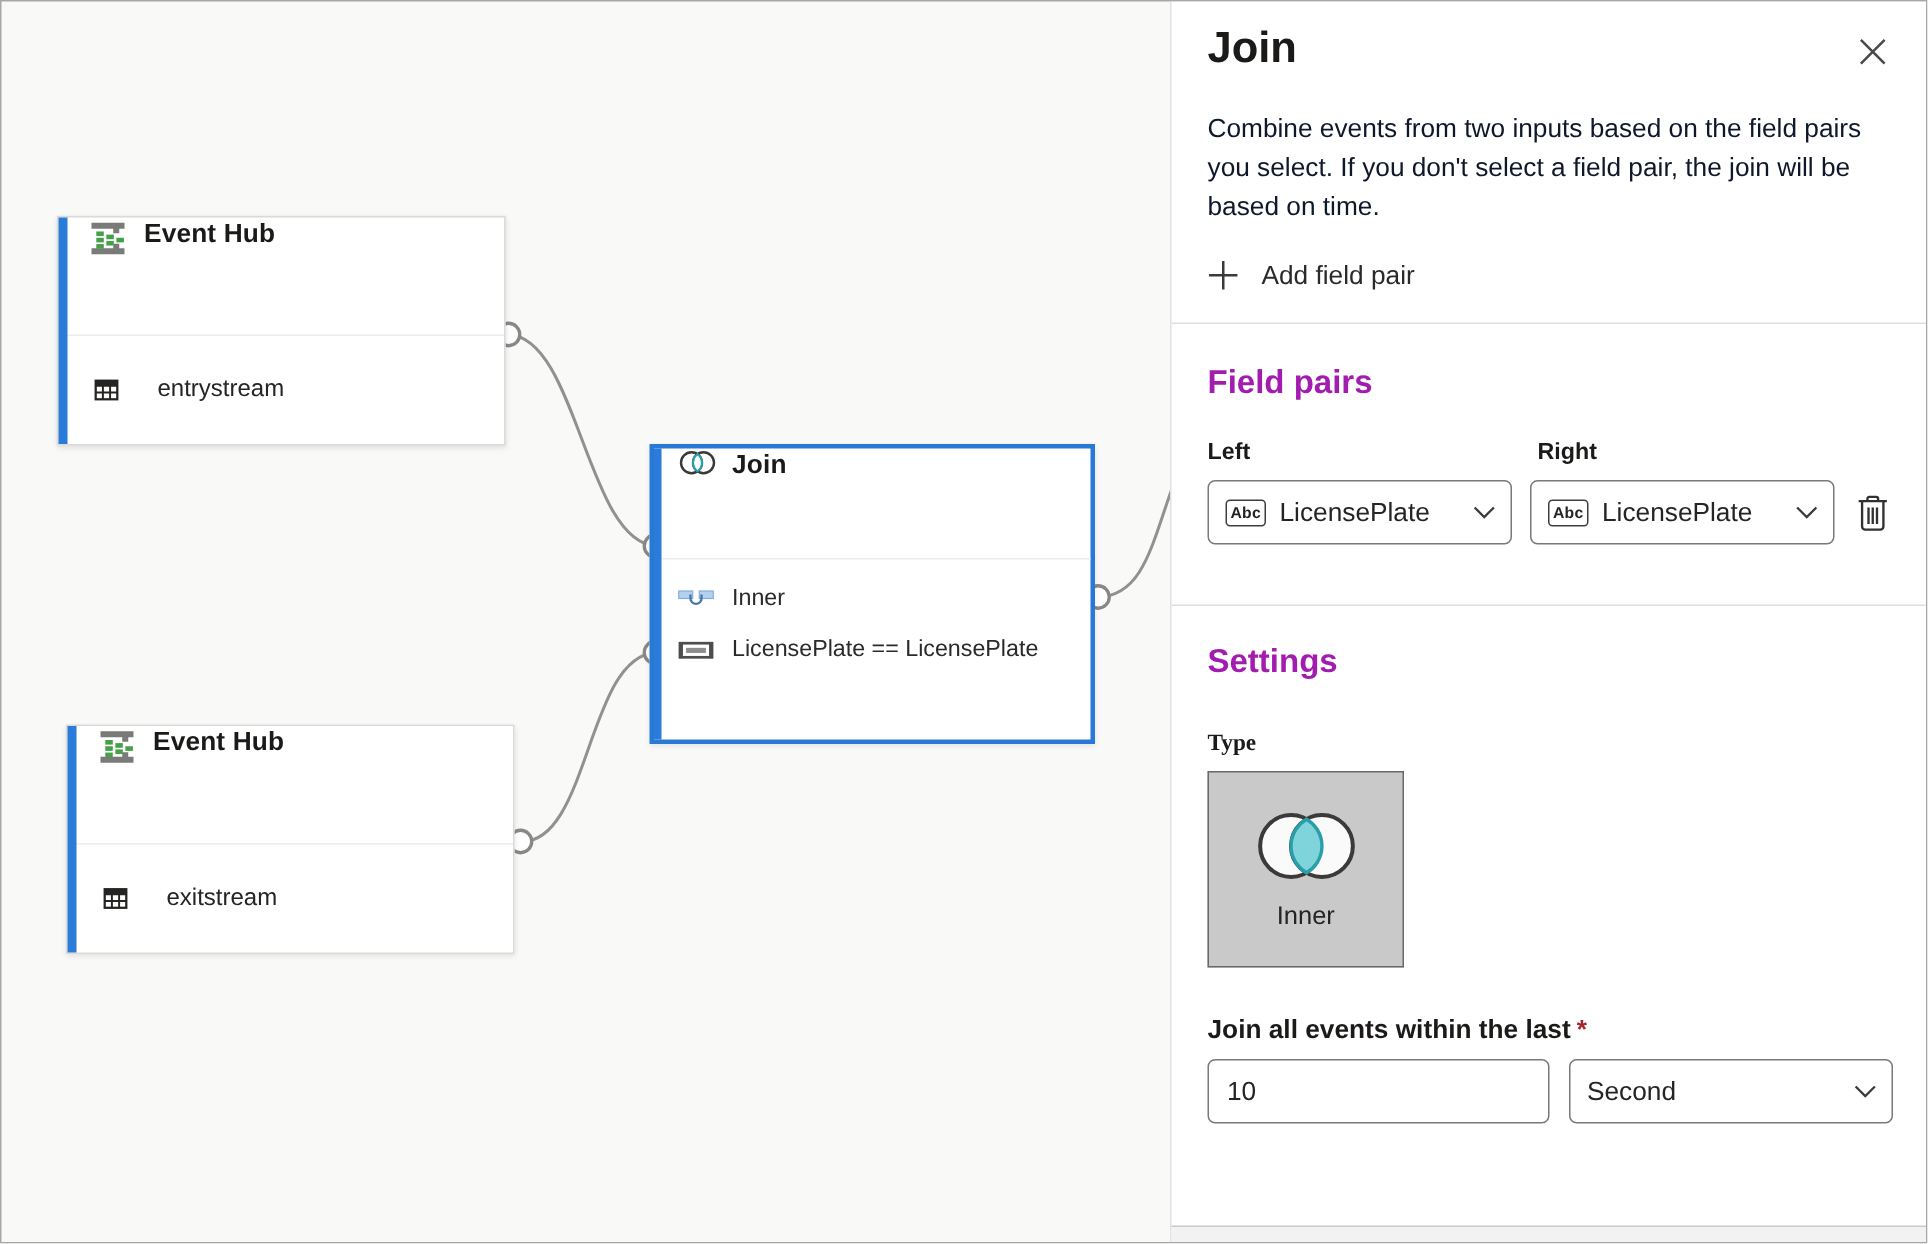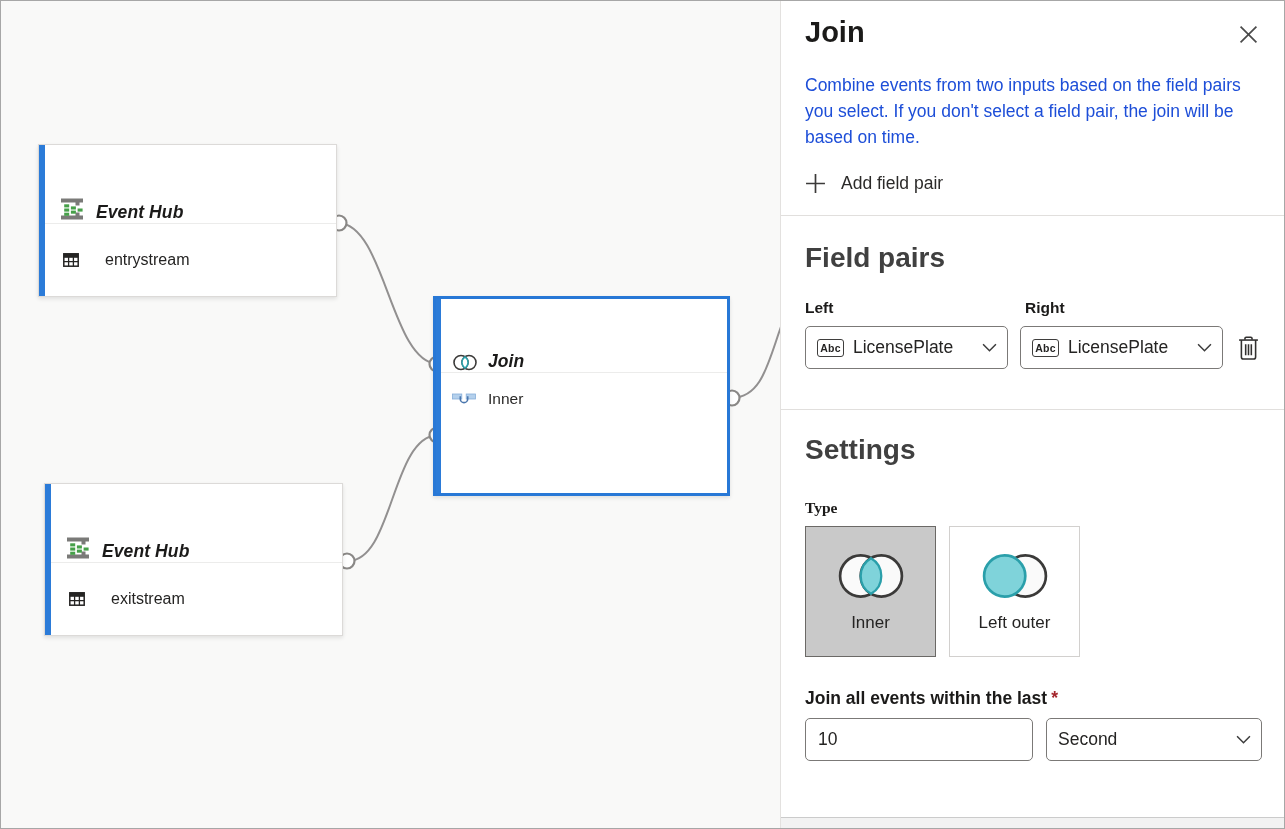--- a/index.html
+++ b/index.html
@@ -13,21 +13,21 @@
   
   #canvas { position:absolute; left:0; top:0; width:779px; height:827px; overflow:hidden; }
   #edges { position:absolute; left:0; top:0; pointer-events:none; }
 
   .node {
     position:absolute; background:#fff;
     border:1px solid #dcdad8;
     box-shadow:0 1.6px 4px rgba(0,0,0,.10), 0 .3px .9px rgba(0,0,0,.08);
   }
   .node .accent { position:absolute; left:0; top:0; bottom:0; width:6px; background:#2b7bd8; }
-  .node-header { display:flex; align-items:flex-end; gap:10px; border-bottom:1px solid #ececeb;font-style:italic; }
+  .node-header { display:flex; align-items:flex-start; gap:10px; border-bottom:1px solid #ececeb; }
   .node-title { font-size:17.5px; font-weight:700; color:#1b1a19; letter-spacing:.1px; }
   .node-row { display:flex; align-items:center; gap:12px; font-size:15.5px; color:#2b2a29; }
 
   #node-entry { left:37px; top:143px; width:299px; height:153px; }
   #node-exit  { left:43px; top:482px; width:299px; height:153px; }
   #node-entry .node-header, #node-exit .node-header { height:79px; padding-left:19px; }
   #node-entry .node-body, #node-exit .node-body { display:flex; align-items:center; height:72px; padding-left:22px; gap:24px; }
 
   #node-join {
     left:432px; top:295px; width:297px; height:200px;
@@ -39,25 +39,25 @@
   #node-join .node-row { margin-bottom:16px; }
 
   
   #panel {
     position:absolute; left:779px; top:0; width:506px; height:827px;
     background:#fff; border-left:1px solid #e3e1df; padding:0 24px;
   }
   .panel-header { display:flex; justify-content:space-between; align-items:flex-start; padding-top:15px; }
   .panel-title { font-size:29px; font-weight:600; color:#1b1a19; }
   .close-btn { margin-top:7px; margin-right:2px; background:none; border:none; cursor:pointer; padding:2px; line-height:0; }
-  .desc { margin-top:23px; max-width:450px; font-size:17.5px; line-height:26px; color:#1d4ed8; }
+  .desc { margin-top:23px; max-width:450px; font-size:17.5px; line-height:26px; color:#0f172a; }
   .add-pair { margin-top:21px; display:flex; align-items:center; gap:15px; background:none; border:none;
               font-family:inherit; font-size:17.5px; color:#2b2a29; cursor:pointer; padding:2px 0; }
   .divider { height:1px; background:#e1dfdd; margin:19px -24px 0; }
-  .section-h { font-size:28px; font-weight:600; color:#404040; }
+  .section-h { font-size:22px; font-weight:600; color:#a21caf; }
   #field-pairs-heading { margin-top:26px; }
   .pair-labels { display:flex; margin-top:25px; }
   .pair-labels .lbl { font-size:15.5px; font-weight:600; color:#1b1a19; }
   .pair-labels .lbl:first-child { width:220px; }
   .pair-row { display:flex; align-items:center; margin-top:9px; }
   .combo {
     display:flex; align-items:center; gap:9px; width:208px; height:43px;
     border:1px solid #7b7977; border-radius:5px; background:#fff; padding:0 10px 0 11px;
     font-family:inherit; font-size:17.5px; color:#252423; cursor:pointer;
   }
@@ -191,20 +191,31 @@
         <div class="node-row">
           <span>
             <svg width="24" height="14" viewBox="0 0 24 13">
               <rect x="0.5" y="1.5" width="9.3" height="5" fill="#b4d0ec" stroke="#86add9" stroke-width="0.8"></rect>
               <rect x="14.2" y="1.5" width="9.3" height="5" fill="#b4d0ec" stroke="#86add9" stroke-width="0.8"></rect>
               <path d="M8.3,3.8 v2.6 a3.7,3.7 0 0 0 7.4,0 V3.8" fill="none" stroke="#4a76ad" stroke-width="1.6"></path>
             </svg>
           </span>
           <span>Inner</span>
         </div>
+        <div class="node-row">
+          <span>
+            <svg width="24" height="15" viewBox="0 0 24 14">
+              <rect x="1.3" y="2.3" width="21.4" height="9.4" fill="none" stroke="#4d4d4d" stroke-width="1.8"></rect>
+              <rect x="0.7" y="1.7" width="2.6" height="10.6" fill="#4d4d4d"></rect>
+              <rect x="20.7" y="1.7" width="2.6" height="10.6" fill="#4d4d4d"></rect>
+              <rect x="5.4" y="5.4" width="13.2" height="3.4" fill="#8d8d8d"></rect>
+            </svg>
+          </span>
+          <span>LicensePlate == LicensePlate</span>
+        </div>
       </div>
     </div>
   </div>
 
   <div id="panel">
 
     <div class="panel-header">
       <h1 class="panel-title">Join</h1>
       <button class="close-btn">
         <span>
@@ -278,29 +289,20 @@
       <button class="tile selected">
         <span>
           <svg width="68" height="48" viewBox="0 0 66 46">
             <circle cx="23" cy="23" r="20" fill="#fafafa" stroke="#3b3a39" stroke-width="2.6"></circle>
             <circle cx="43" cy="23" r="20" fill="#fafafa" stroke="#3b3a39" stroke-width="2.6"></circle>
             <path d="M33,5.68 A20,20 0 0 1 33,40.32 A20,20 0 0 1 33,5.68 Z" fill="#7fd3da" stroke="#2a9faa" stroke-width="2.2"></path>
           </svg>
         </span>
         <span class="tile-label">Inner</span>
       </button>
-      <button class="tile">
-        <span>
-          <svg width="68" height="48" viewBox="0 0 66 46">
-            <circle cx="43" cy="23" r="20" fill="#fafafa" stroke="#3b3a39" stroke-width="2.6"></circle>
-            <circle cx="23" cy="23" r="20" fill="#7fd3da" stroke="#2a9faa" stroke-width="2.6"></circle>
-          </svg>
-        </span>
-        <span class="tile-label">Left outer</span>
-      </button>
     </div>
 
     <div class="window-label">
       <span>Join all events within the last</span><span class="req">*</span>
     </div>
 
     <div class="window-row">
       <input class="window-input" type="text" value="10" style="">
       <button class="combo unit-combo">
         <span class="combo-value">Second</span>

